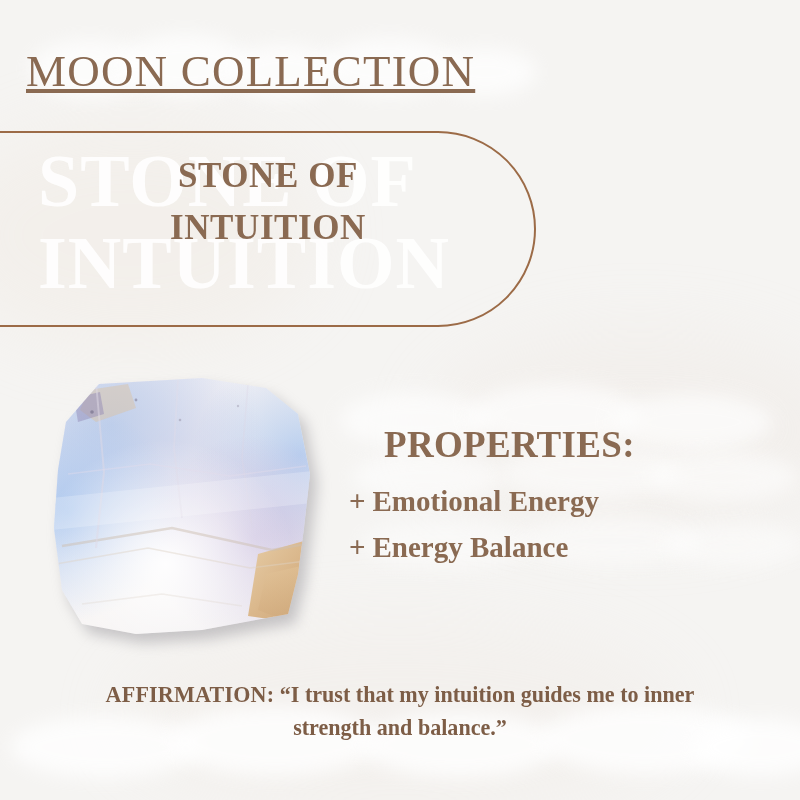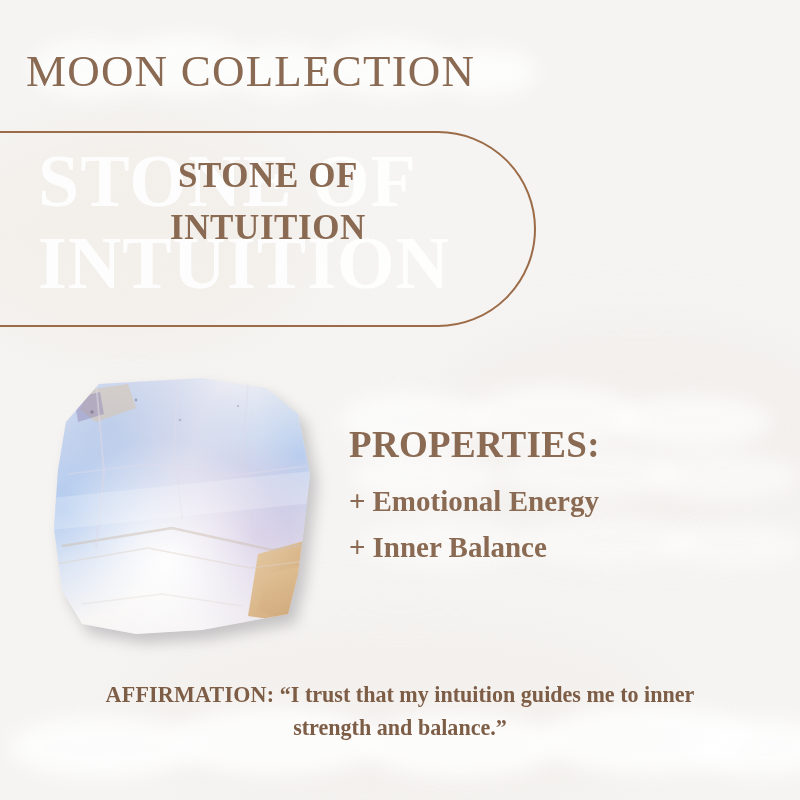--- a/index.html
+++ b/index.html
@@ -45,20 +45,21 @@
   
   #title {
     position: absolute;
     left: 26px;
     top: 46px;
     font-size: 45px;
     line-height: 50px;
     letter-spacing: 1.2px;
     color: #8a6a52;
     white-space: nowrap;
+    text-decoration: underline;
   }
 
   
   #watermark {
     position: absolute;
     left: 38px;
     top: 140px;
     width: 520px;
     font-family: "Liberation Serif", "DejaVu Serif", serif;
     font-weight: bold;
@@ -123,20 +124,21 @@
     width: 420px;
   }
   #prop-heading {
     font-family: "Liberation Serif", "DejaVu Serif", serif;
     font-weight: bold;
     font-size: 37px;
     line-height: 42px;
     color: #8a6a52;
     letter-spacing: .3px;
     margin-bottom: 12px;
+    margin-left: 35px;
   }
   .prop-item {
     font-family: "Liberation Serif", "DejaVu Serif", serif;
     font-weight: bold;
     font-size: 29px;
     line-height: 46px;
     color: #8a6a52;
     white-space: nowrap;
   }
   .prop-plus { margin-right: 7px; }
@@ -284,21 +286,21 @@
     </svg>
   </div>
 
   <div id="properties">
     <div id="prop-heading">PROPERTIES:</div>
 
     <div class="prop-item">
       <span class="prop-plus">+</span><span>Emotional Energy</span>
     </div>
     <div class="prop-item">
-      <span class="prop-plus">+</span><span>Inner Balance</span>
+      <span class="prop-plus">+</span><span>Energy Balance</span>
     </div>
   </div>
 
   <div id="affirmation">
     <span class="aff-label">AFFIRMATION:</span>
     <span>“I trust that my intuition guides me to inner strength and balance.”</span>
   </div>
 
 </div>
 

